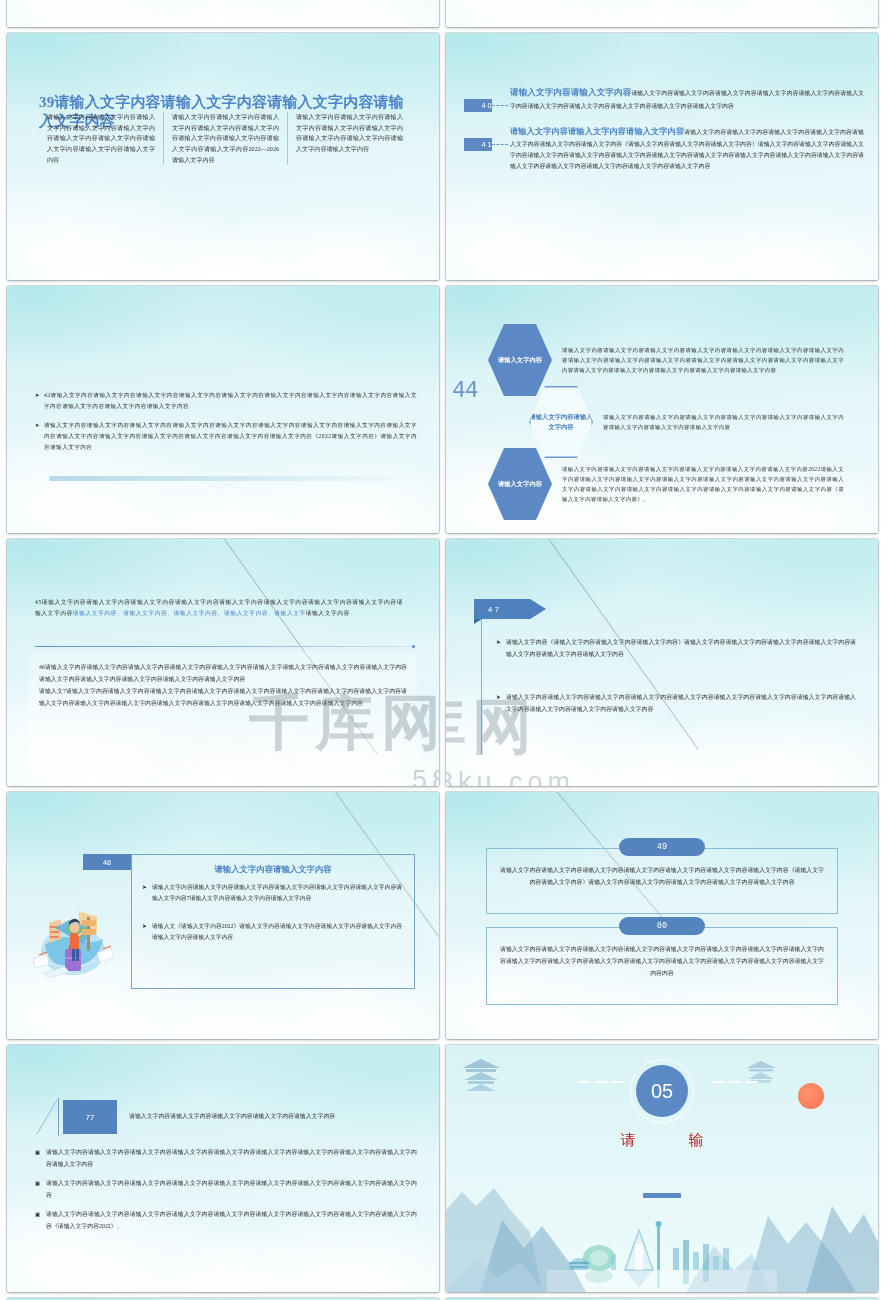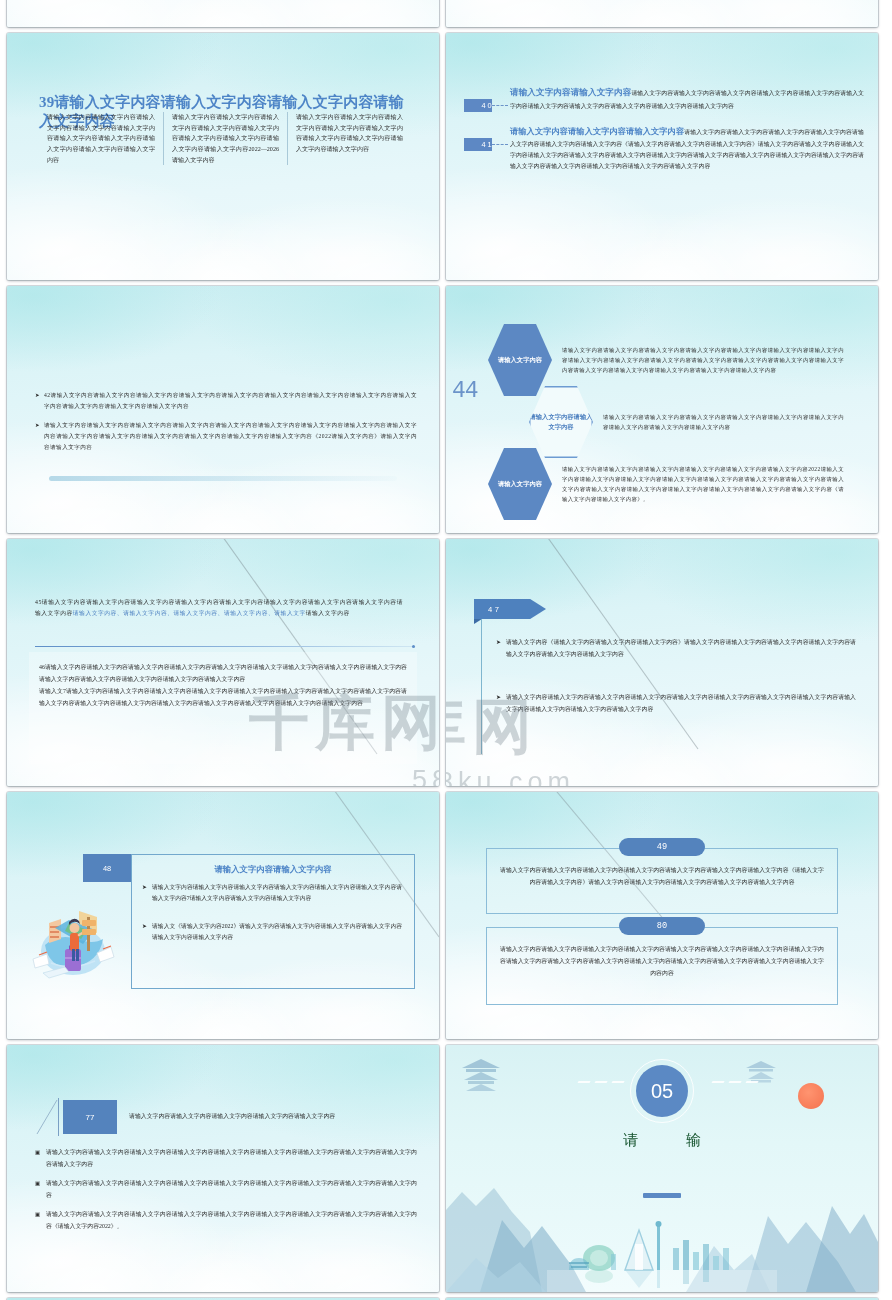--- a/index.html
+++ b/index.html
@@ -111,21 +111,21 @@
     clip-path:polygon(0 0, 78% 0, 100% 50%, 78% 100%, 0 100%);
     font-family:"Liberation Sans",sans-serif;
   }
   .s47-tail{ position:absolute; left:28px; top:80px; width:8px; height:5px; background:#3d6ca6;
     clip-path:polygon(0 0,100% 0,0 100%); }
   .s47-stem{ position:absolute; left:35px; top:80px; width:1px; height:135px; background:#7fb6cf;}
   .s47-li{ position:absolute; left:50px; right:22px; display:flex; font-size:5.9px; line-height:2.0; text-align:justify;}
   .s47-ar{ flex:0 0 auto; width:10px;}
 
   
-  .s48-badge{ position:absolute; left:76px; top:62px; width:48px; height:28px; background:#5483bd; color:#fff;
+  .s48-badge{ position:absolute; left:76px; top:62px; width:48px; height:16px; background:#5483bd; color:#fff;
     font-size:7.4px; display:flex; align-items:center; justify-content:center; font-family:"Liberation Sans",sans-serif;}
   .s48-box{ position:absolute; left:124px; top:62px; right:24px; height:135px; border:1px solid #72a8cd;
     background:rgba(255,255,255,.12);}
   .s48-h{ text-align:center; color:#4e85c7; font-weight:bold; font-size:8.4px; margin-top:9px;}
   .s48-li{ display:flex; margin:7px 12px 0 10px; font-size:5.8px; line-height:1.95; text-align:justify;}
   .s48-ar{ flex:0 0 auto; width:10px;}
   .s48-art{ position:absolute; left:18px; top:95px; width:98px; height:92px;}
 
   
   .s49-box{ position:absolute; left:40px; right:40px; border:1px solid #8bbcd8; background:rgba(255,255,255,.10);}
@@ -153,22 +153,22 @@
   .cov-circle{
     position:absolute; left:50%; top:20px; transform:translateX(-50%);
     width:52px; height:52px; border-radius:50%; background:#5b89c4; color:#fff;
     display:flex; align-items:center; justify-content:center; font-size:20px;
     font-family:"Liberation Sans",sans-serif;
   }
   .cov-ring{ position:absolute; left:50%; top:14px; transform:translateX(-50%);
     width:64px; height:64px; border-radius:50%; border:1.5px solid rgba(255,255,255,.85);}
   .cov-sun{ position:absolute; right:54px; top:38px; width:26px; height:26px; border-radius:50%;
     background:radial-gradient(circle at 40% 36%,#ff9470,#f4724f);}
-  .cov-t1{ position:absolute; left:0; right:0; top:86px; text-align:center; color:#14532d;
-    font-size:15px; letter-spacing:22px; text-indent:22px; font-family:Liberation Serif, serif;}
+  .cov-t1{ position:absolute; left:0; right:0; top:86px; text-align:center; color:#b91c1c;
+    font-size:15px; letter-spacing:22px; text-indent:22px; font-family:Liberation Mono, monospace;}
   .cov-t2{ position:absolute; left:0; right:0; top:112px; text-align:center; color:#2f6396;
     font-size:20px; letter-spacing:3px; font-family:"Liberation Sans",sans-serif;}
   .cov-dash{ position:absolute; left:50%; transform:translateX(-50%); top:148px; width:38px; height:5px;
     background:#5b89c4; border-radius:1px;}
   .dashes{ position:absolute; top:36px; display:flex; gap:5px; }
   .dashes span{ display:block; width:12px; height:2.2px; background:rgba(255,255,255,.9); transform:skewX(-30deg);}
 
   .mtn{ position:absolute; bottom:0; left:0; right:0; height:130px; }
   .city{ position:absolute; bottom:0; left:50%; transform:translateX(-50%); width:230px; height:78px;}
 

